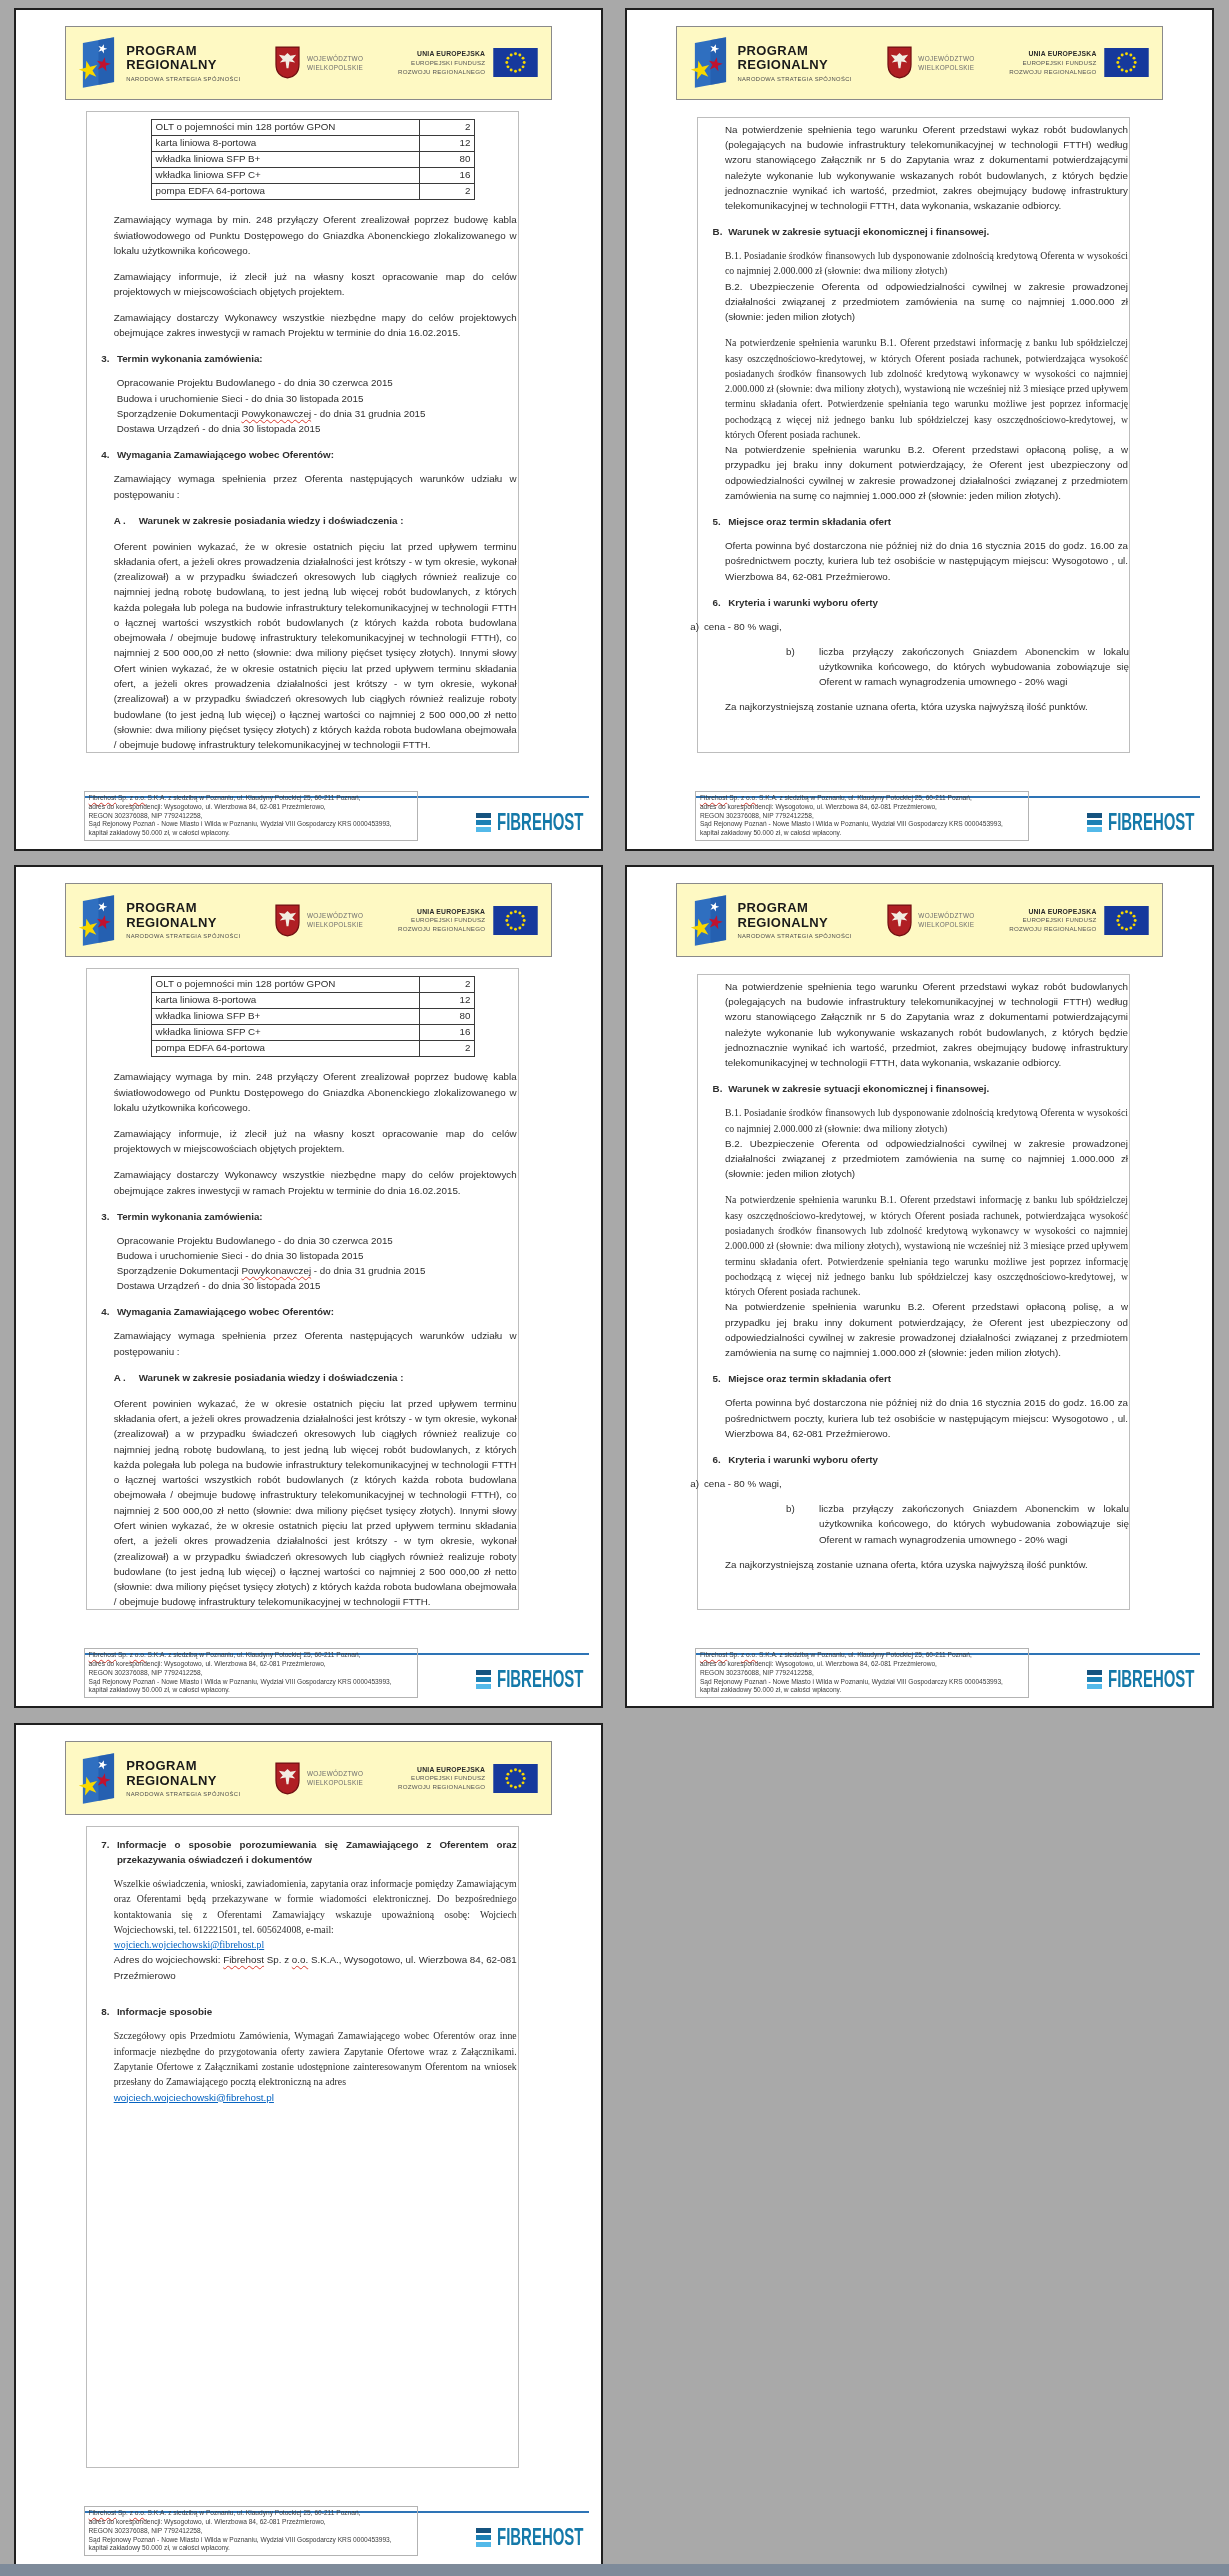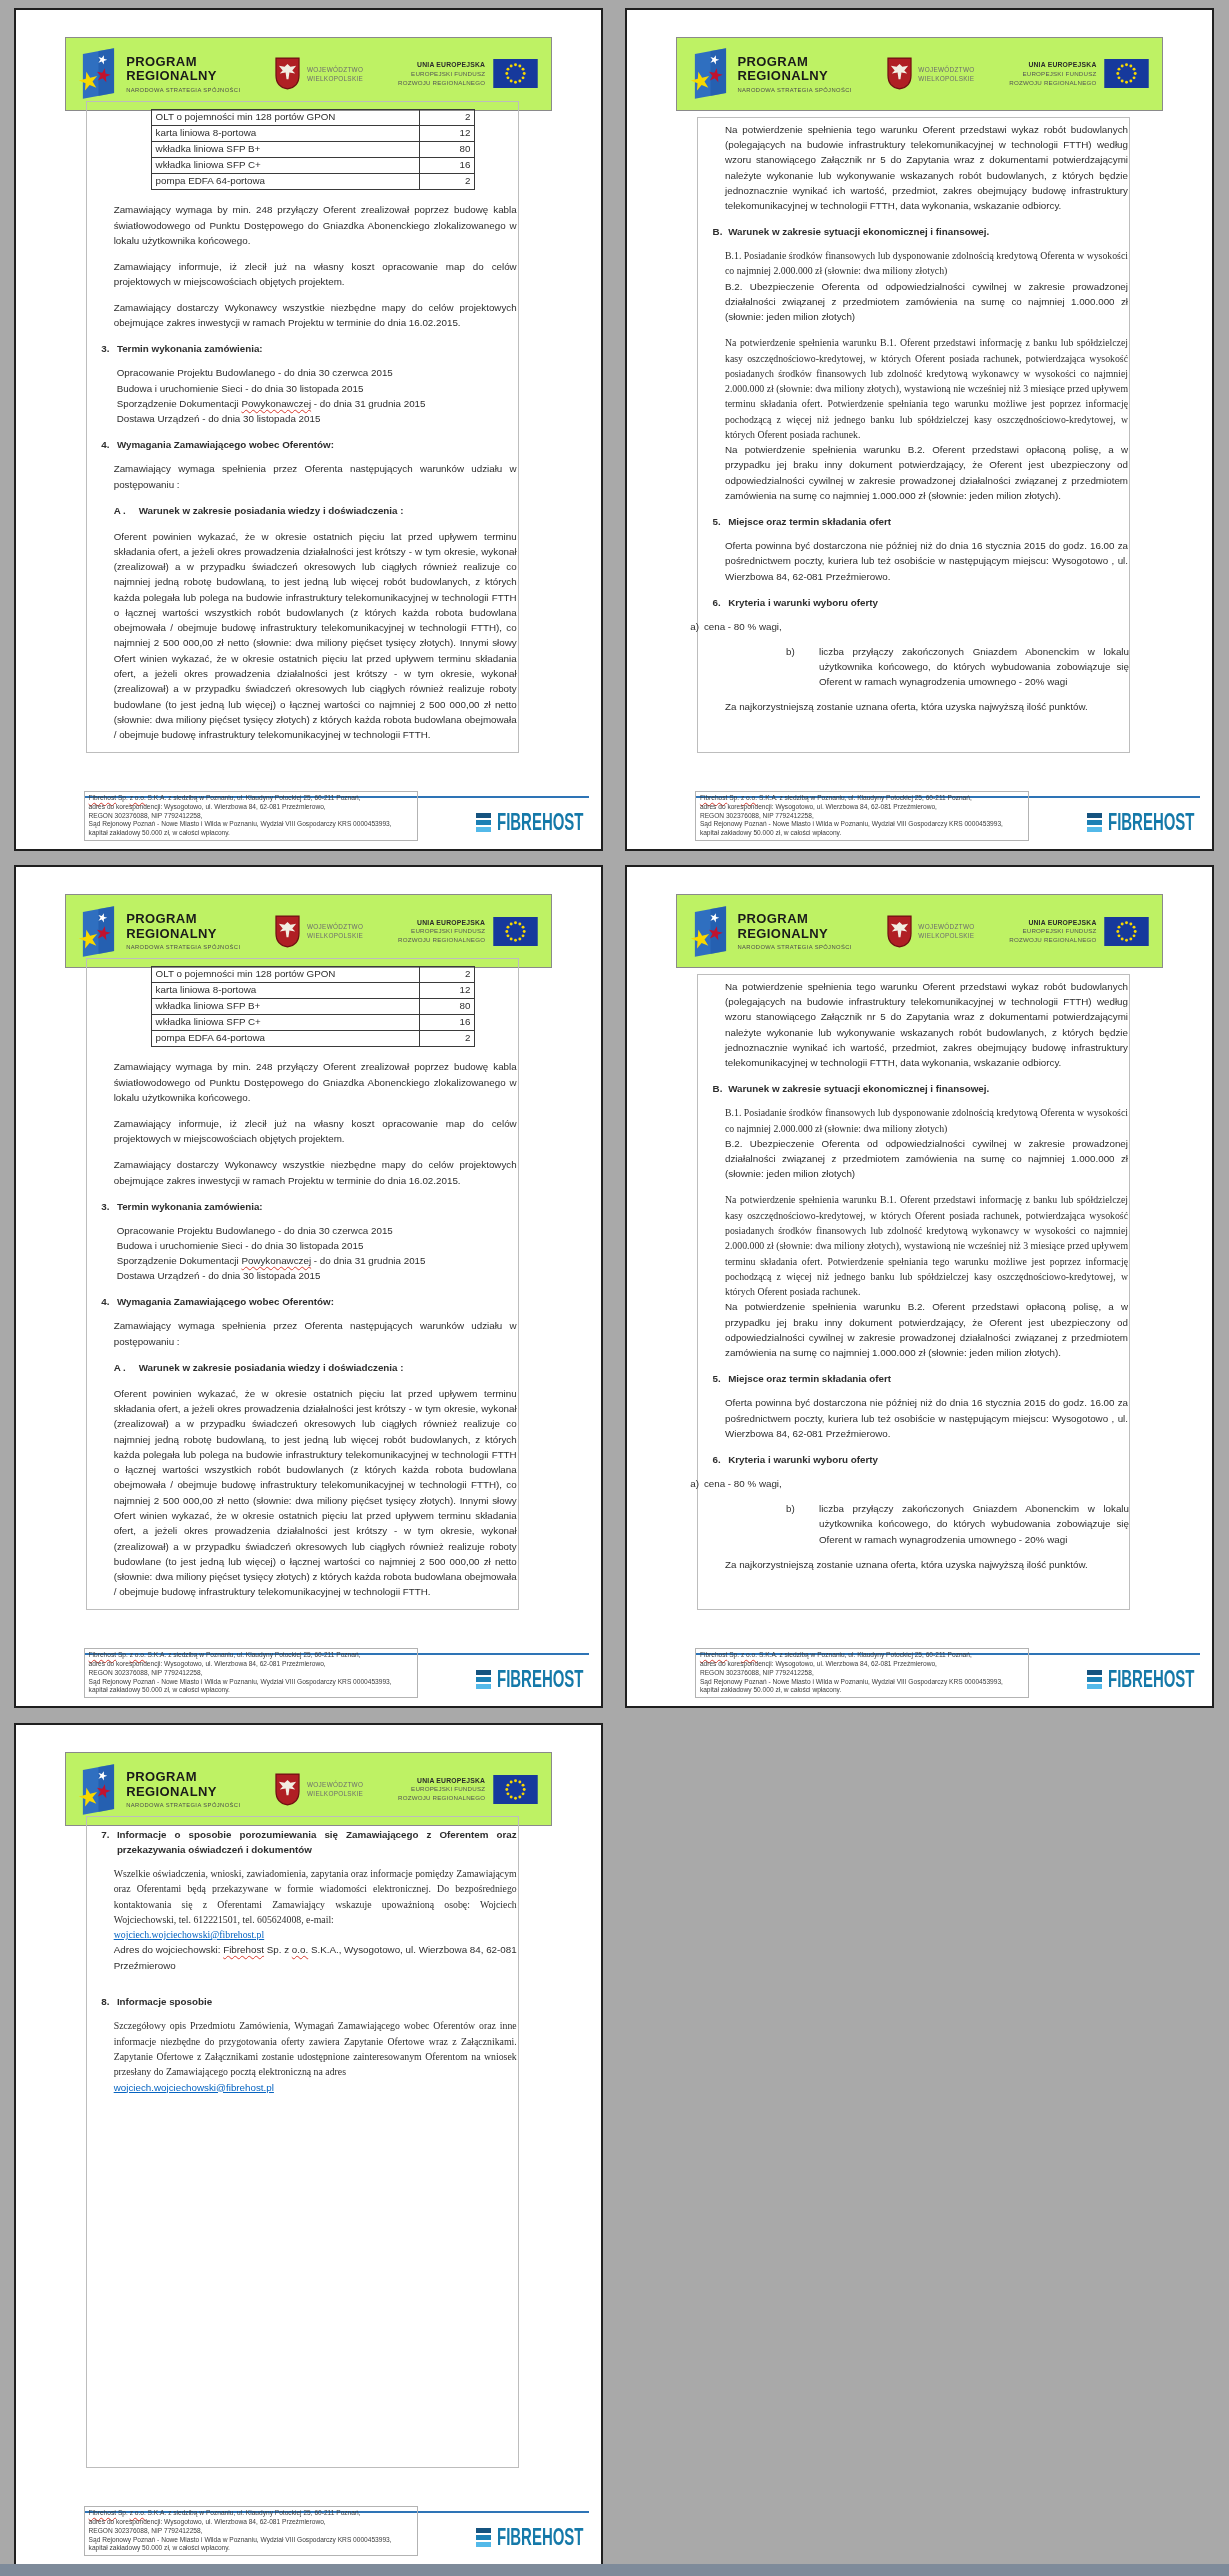--- a/index.html
+++ b/index.html
@@ -6,36 +6,36 @@
   body{
     width:1229px;height:2576px;position:relative;background:#a9a9a9;
     font-family:"Liberation Sans",sans-serif;overflow:hidden;
   }
   .page{
     position:absolute;width:589px;height:843px;background:#fff;
     border:2px solid #1f1f1f;box-sizing:border-box;overflow:hidden;color:#2e2e2e;
   }
   
   .hdrbox{
-    position:absolute;left:49px;right:49px;top:27px;height:74px;
-    border:1px solid #8a8a8a;box-sizing:border-box;background:#bef264;
+    position:absolute;left:49px;right:49px;top:16px;height:74px;
+    border:1px solid #8a8a8a;box-sizing:border-box;background:#fef9c3;
     display:flex;align-items:center;padding:0 12.7px;justify-content:space-between;
   }
   .hgroup{display:flex;align-items:center;}
   .prog-text{margin-left:8.8px;}
   .prog-title{font-size:13px;font-weight:bold;letter-spacing:0.4px;line-height:1.1;color:#1a1a1a;}
   .prog-sub{font-size:5.8px;color:#4c4c4c;letter-spacing:0.4px;margin-top:2.9px;}
   .voiv-text{margin-left:6.8px;font-size:6.4px;color:#6d6d6d;letter-spacing:0.3px;line-height:1.45;}
   .eu-text{text-align:right;margin-right:7.8px;line-height:1.4;}
   .eu-b{font-size:6.8px;font-weight:bold;color:#2b2b2b;letter-spacing:0.2px;}
   .eu-s{font-size:6.2px;color:#555;letter-spacing:0.2px;}
   
   .content{
     position:absolute;left:70px;width:433px;border:1px solid #bdbdbd;box-sizing:border-box;
-    top:91px;bottom:96px;padding:6.8px 0 0 0;
+    top:101px;bottom:96px;padding:6.8px 0 0 0;
     font-size:9.8px;line-height:1.56;color:#2e2e2e;
   }
   .content.cb{top:86px;padding-top:3.9px;margin-top:21px;}
   p.ind{margin:0 0 10.7px 27px;margin-right:1px;text-align:justify;}
   p.nog{margin-bottom:0;font-family:Liberation Serif, serif;}
   .h-row{display:flex;margin:2.9px 0 8.8px 14.6px;font-weight:bold;}
   .h-num{width:15.6px;flex:none;}
   .h-title{flex:1;text-align:justify;padding-right:1px;}
   .ha-row{display:flex;margin:2.9px 0 10.7px 27px;font-weight:bold;}
   .ha-num{width:25px;flex:none;}

